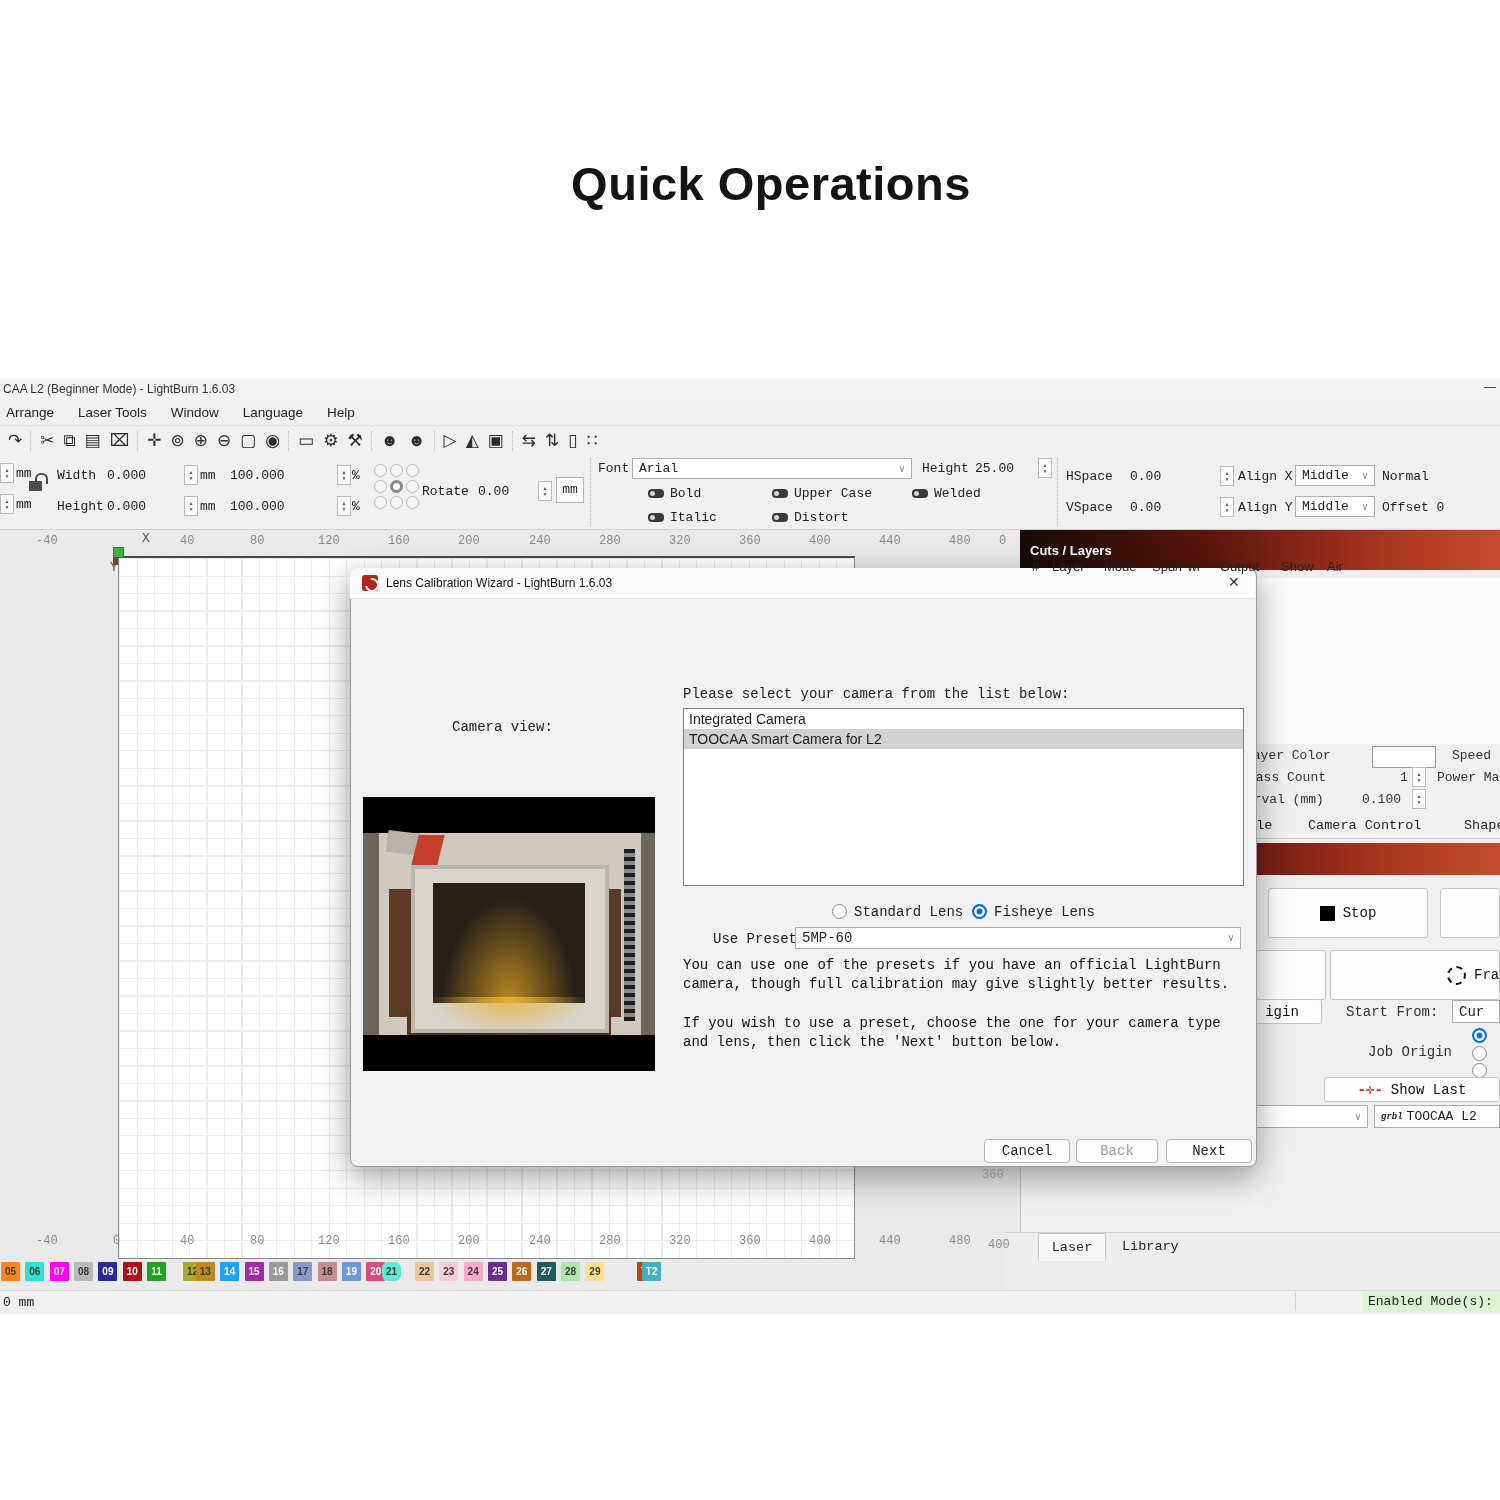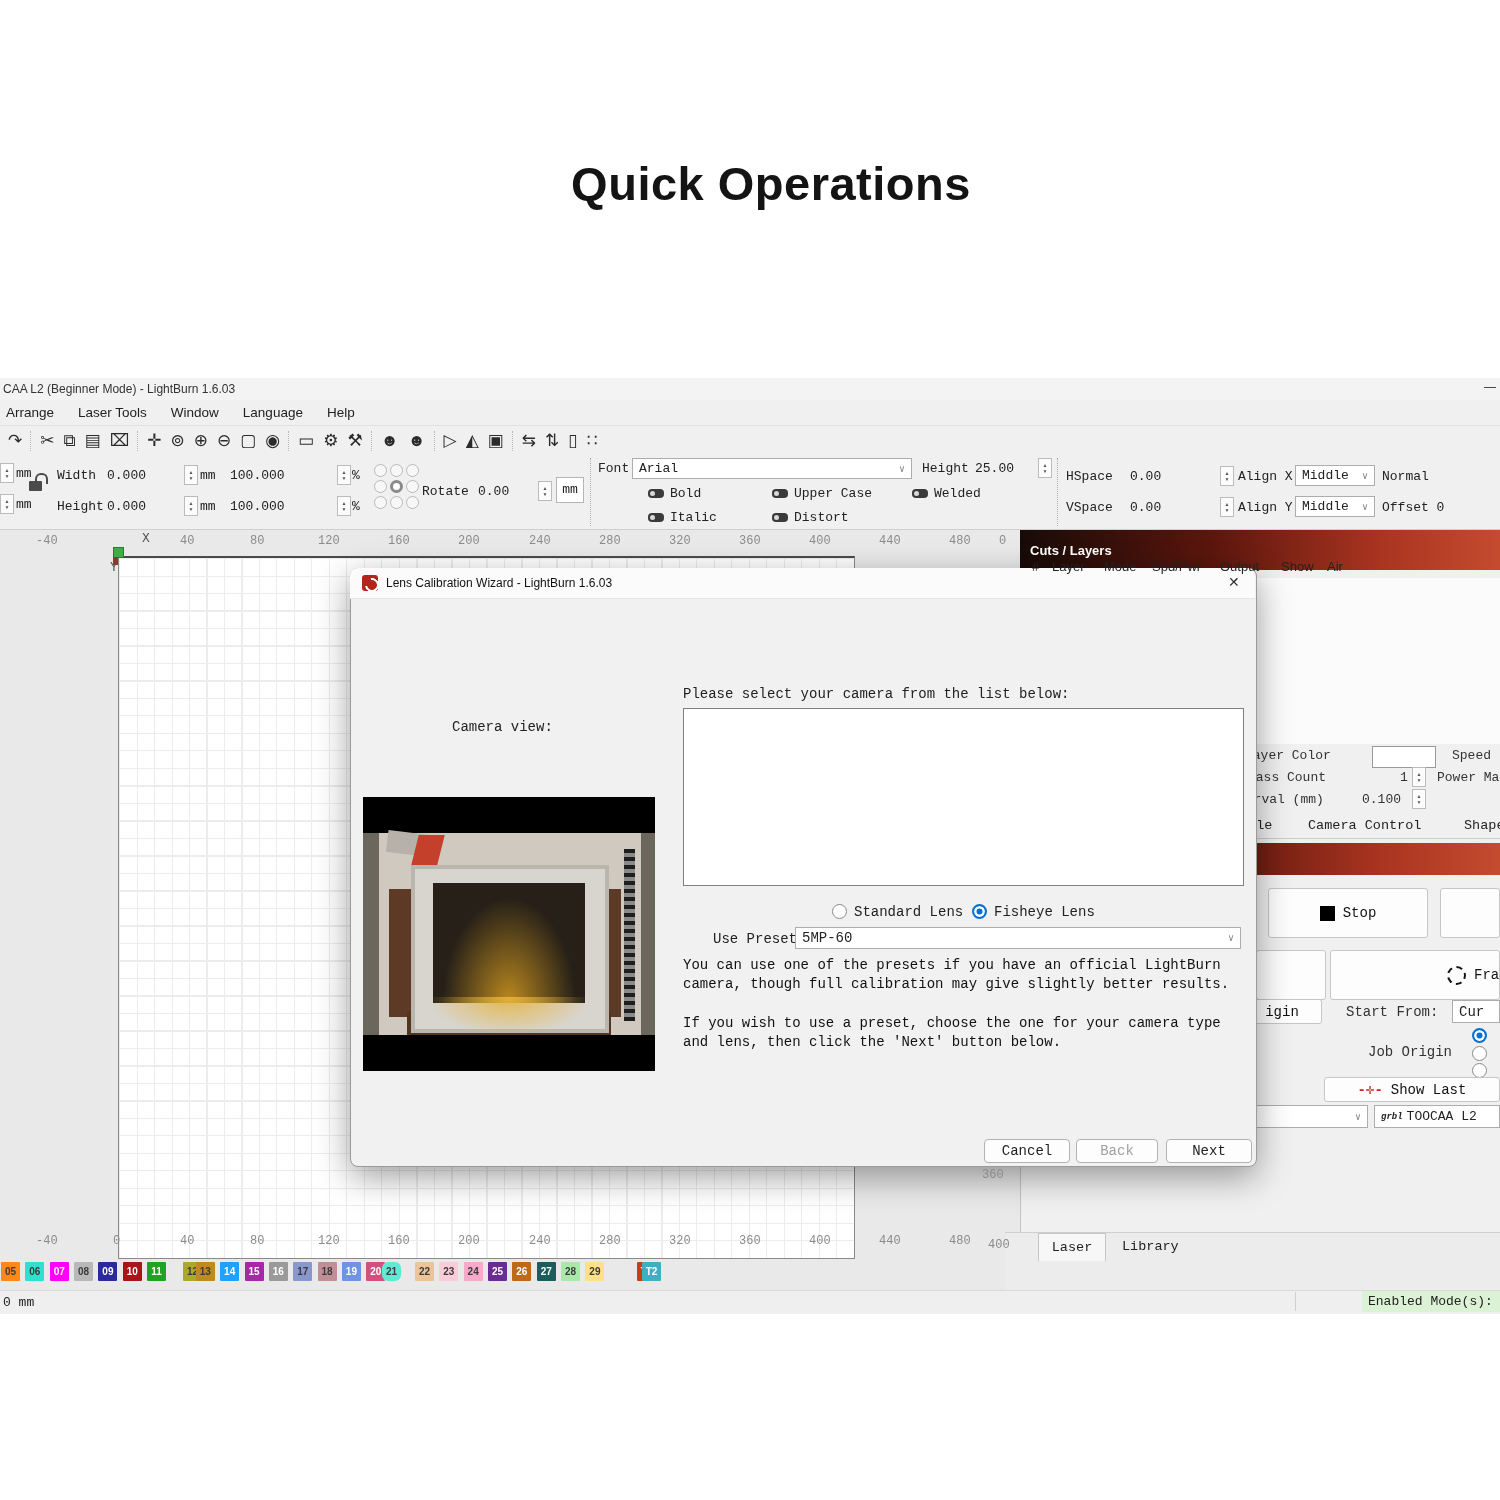--- a/index.html
+++ b/index.html
@@ -379,20 +379,22 @@
   <div id="ph-gantry"></div>
   <div id="ph-red"></div>
   <div id="ph-silver"></div>
   <div id="ph-hc"></div>
   <div id="ph-glow"></div>
   <div id="ph-rail"></div>
 </div>
 
 <span class="abs dmono t14" style="left:683px;top:686px">Please select your camera from the list below:</span>
 <div id="cam-list" class="abs">
+    <div class="item">Integrated Camera</div>
+    <div class="item sel">TOOCAA Smart Camera for L2</div>
   </div>
 
 <span class="radio" style="left:832px;top:904px"></span>
 <span class="abs dmono t14" style="left:854px;top:904px">Standard Lens</span>
 <span class="radio on" style="left:972px;top:904px"></span>
 <span class="abs dmono t14" style="left:994px;top:904px">Fisheye Lens</span>
 
 <span class="abs dmono t14" style="left:713px;top:931px">Use Preset:</span>
 <div class="combo dmono t14" style="left:795px;top:927px;width:446px;height:22px">
   <span>5MP-60</span>

